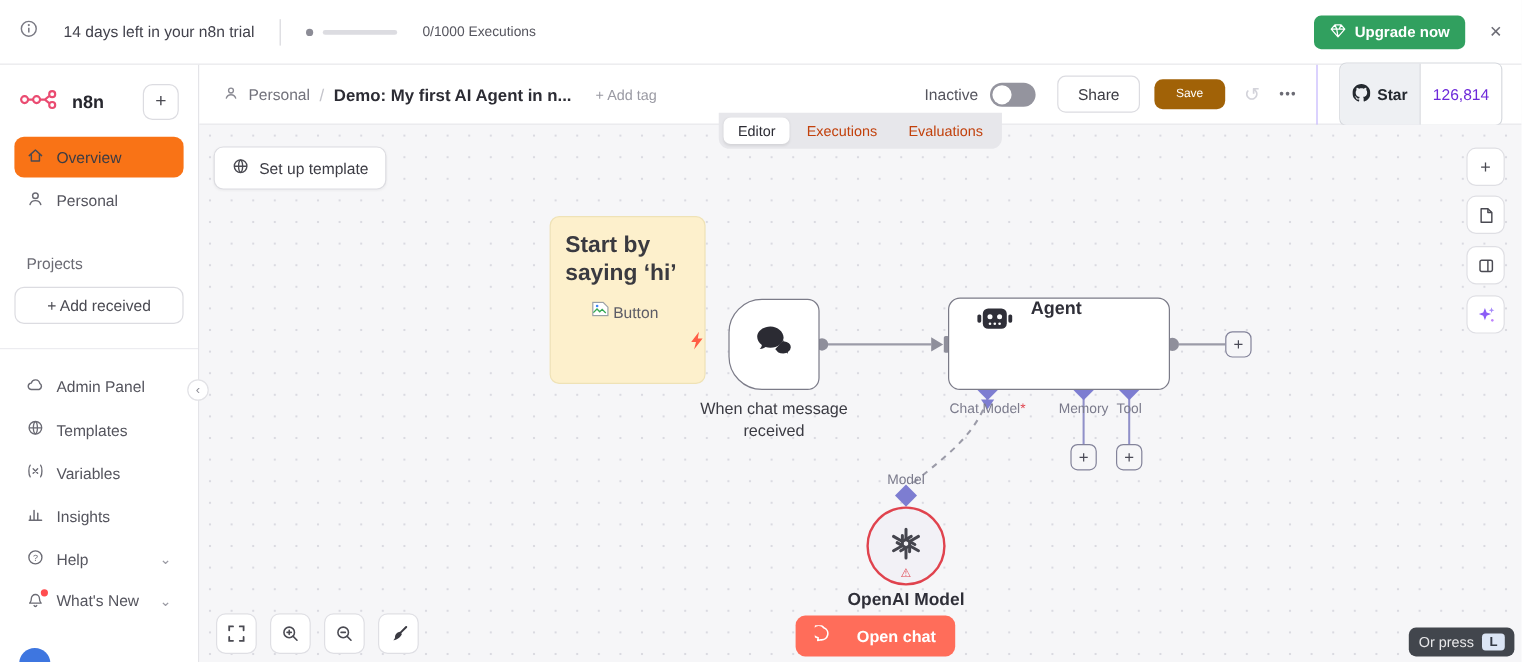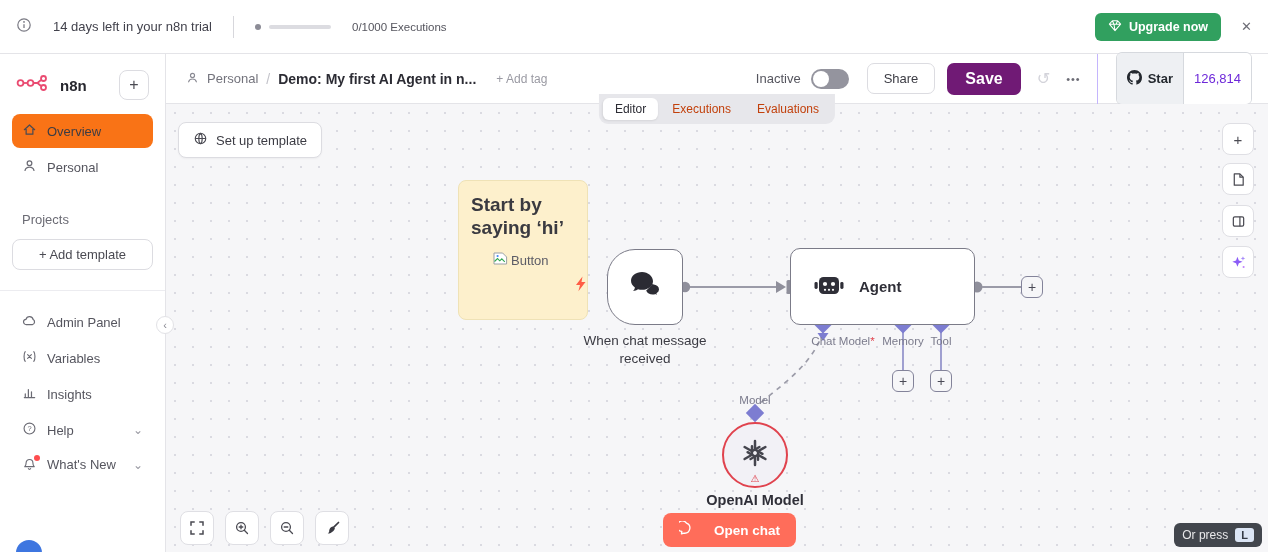--- a/index.html
+++ b/index.html
@@ -55,22 +55,22 @@
   .breadcrumb { display:flex; align-items:center; gap:8px; font-size:13px; color:#73737c; }
   .bc-title { font-size:14px; color:#2c2c34; font-weight:600; max-width:250px; white-space:nowrap; }
   .bc-slash { color:#c3c3ca; font-size:14px; }
   .add-tag { font-size:12px; color:#9a9aa3; margin-left:12px; cursor:pointer; }
   .wf-actions { display:flex; align-items:center; }
   .status-label { font-size:13px; color:#55555e; margin-right:10px; }
   .toggle { width:38px; height:20px; border-radius:10px; background:#94949e; position:relative; cursor:pointer; margin-right:18px; }
   .toggle-knob { position:absolute; left:2px; top:2px; width:16px; height:16px; border-radius:50%; background:#fff; }
   .btn-share { border:1px solid #dcdce1; background:#fff; border-radius:7px; padding:7px 16px;
                font-size:13px; color:#3c3c44; cursor:pointer; margin-right:12px; }
-  .btn-save { border:none; background:#701a75; border-radius:7px; padding:7px 18px;
-              font-size:16px; color:#fff; font-weight:700; cursor:pointer; margin-right:16px; }
+  .btn-save { border:none; background:#a16207; border-radius:7px; padding:7px 18px;
+              font-size:10px; color:#fff; font-weight:400; cursor:pointer; margin-right:16px; }
   .history-ic { color:#d3d3da; font-size:16px; margin-right:16px; cursor:default; }
   .more-ic { color:#6b6b74; font-size:11px; letter-spacing:1px; margin-right:16px; cursor:pointer; }
   .star-zone { display:flex; align-items:center; border-left:1px solid #c4b5fd; padding-left:18px; height:50px; }
   .star-widget { display:flex; border:1px solid #d6d9de; border-radius:6px; overflow:hidden; cursor:pointer; }
   .star-left { display:flex; align-items:center; gap:6px; background:#eef0f3; padding:5px 10px;
                font-size:13px; font-weight:600; color:#24292f; border-right:1px solid #d6d9de; }
   .star-count { background:#fff; padding:18px 10px; font-size:13px; color:#6d28d9; }
 
   
   .tabs { position:absolute; top:40px; left:50%; transform:translateX(-50%); z-index:8;
@@ -95,21 +95,21 @@
 
   .bolt { position:absolute; left:408px; top:172px; }
 
   .node-chat { position:absolute; left:441px; top:145px; width:76px; height:76px; background:#fff;
                border:1.7px solid #7b7b88; border-radius:28px 10px 10px 28px;
                display:flex; align-items:center; justify-content:center; cursor:pointer; }
   .chat-label { position:absolute; left:399px; top:228px; width:160px; text-align:center;
                 font-size:13.5px; color:#3b3b43; line-height:1.35; }
 
   .node-agent { position:absolute; left:624px; top:144px; width:185px; height:77px; background:#fff;
-                border:1.7px solid #7b7b88; border-radius:10px; display:flex; align-items:center;
+                border:1.7px solid #7b7b88; border-radius:10px; display:flex; 
                 gap:14px; padding-left:22px; cursor:pointer; }
   .agent-label { font-size:15px; font-weight:600; color:#2f2f38; }
 
   .conn-label { position:absolute; text-align:center; font-size:11.5px; color:#7b7b8c; }
   .conn-label .req { color:#e0434e; }
 
   .plus-sq { position:absolute; width:22px; height:22px; background:#f6f6f8; border:1.6px solid #83839a;
              border-radius:6px; color:#4a4a56; font-size:14px; line-height:19px; text-align:center; cursor:pointer; }
 
   .node-openai { position:absolute; left:556px; top:318px; width:66px; height:66px; border-radius:50%;
@@ -197,29 +197,38 @@
     </div>
     <div class="side-item">
       <span><svg width="15" height="15" viewBox="0 0 16 16">
             <circle cx="8" cy="5.5" r="2.5" fill="none" stroke="#6b6b74" stroke-width="1.3"></circle>
             <path d="M3.2 13.3c.7-2.3 2.4-3.5 4.8-3.5s4.1 1.2 4.8 3.5" fill="none" stroke="#6b6b74" stroke-width="1.3" stroke-linecap="round"></path>
           </svg></span>
       <span>Personal</span>
     </div>
 
     <div class="projects-title">Projects</div>
-    <button class="add-project">+ Add template</button>
+    <button class="add-project">+ Add received</button>
 
     <div class="side-divider"></div>
 
     <div class="side-item">
       <span><svg width="15" height="15" viewBox="0 0 16 16">
             <path d="M4.6 12.3a2.8 2.8 0 0 1-.3-5.6A3.9 3.9 0 0 1 11.9 7a2.9 2.9 0 0 1-.6 5.3z" fill="none" stroke="#6b6b74" stroke-width="1.3" stroke-linejoin="round"></path>
           </svg></span>
       <span>Admin Panel</span>
+    </div>
+    <div class="side-item">
+      <span><svg width="15" height="15" viewBox="0 0 16 16">
+            <g fill="none" stroke="#6b6b74" stroke-width="1.2">
+              <circle cx="8" cy="8" r="5.6"></circle>
+              <path d="M8 2.4c2.4 1.6 2.4 9.6 0 11.2M8 2.4c-2.4 1.6-2.4 9.6 0 11.2M2.4 8h11.2"></path>
+            </g>
+          </svg></span>
+      <span>Templates</span>
     </div>
     <div class="side-item">
       <span><svg width="15" height="15" viewBox="0 0 16 16">
             <g fill="none" stroke="#6b6b74" stroke-width="1.2" stroke-linecap="round">
               <path d="M3.4 2.8C1.8 4.6 1.8 11.4 3.4 13.2M12.6 2.8c1.6 1.8 1.6 8.6 0 10.4"></path>
               <path d="M6 6l4 4M10 6l-4 4"></path>
             </g>
           </svg></span>
       <span>Variables</span>
     </div>
@@ -372,21 +381,21 @@
             <circle cx="12" cy="20.8" r="1.1" fill="#fff"></circle>
               <circle cx="16" cy="20.8" r="1.1" fill="#fff"></circle>
               <circle cx="20" cy="20.8" r="1.1" fill="#fff"></circle>
           </svg>
         </span>
         <span class="agent-label">Agent</span>
       </div>
 
       <button class="plus-sq" style="left:855px; top:172px;">+</button>
 
-      <div class="conn-label" style="left:632px; top:231px; width:90px;">
+      <div class="conn-label" style="left:612px; top:231px; width:90px;">
         <span>Chat Model</span><span class="req">*</span>
       </div>
       <div class="conn-label" style="left:702px; top:231px; width:70px;">Memory</div>
       <div class="conn-label" style="left:745px; top:231px; width:60px;">Tool</div>
 
       <button class="plus-sq" style="left:726px; top:266px;">+</button>
       <button class="plus-sq" style="left:764px; top:266px;">+</button>
 
       <div class="conn-label" style="left:554px; top:290px; width:70px;">Model</div>
 

